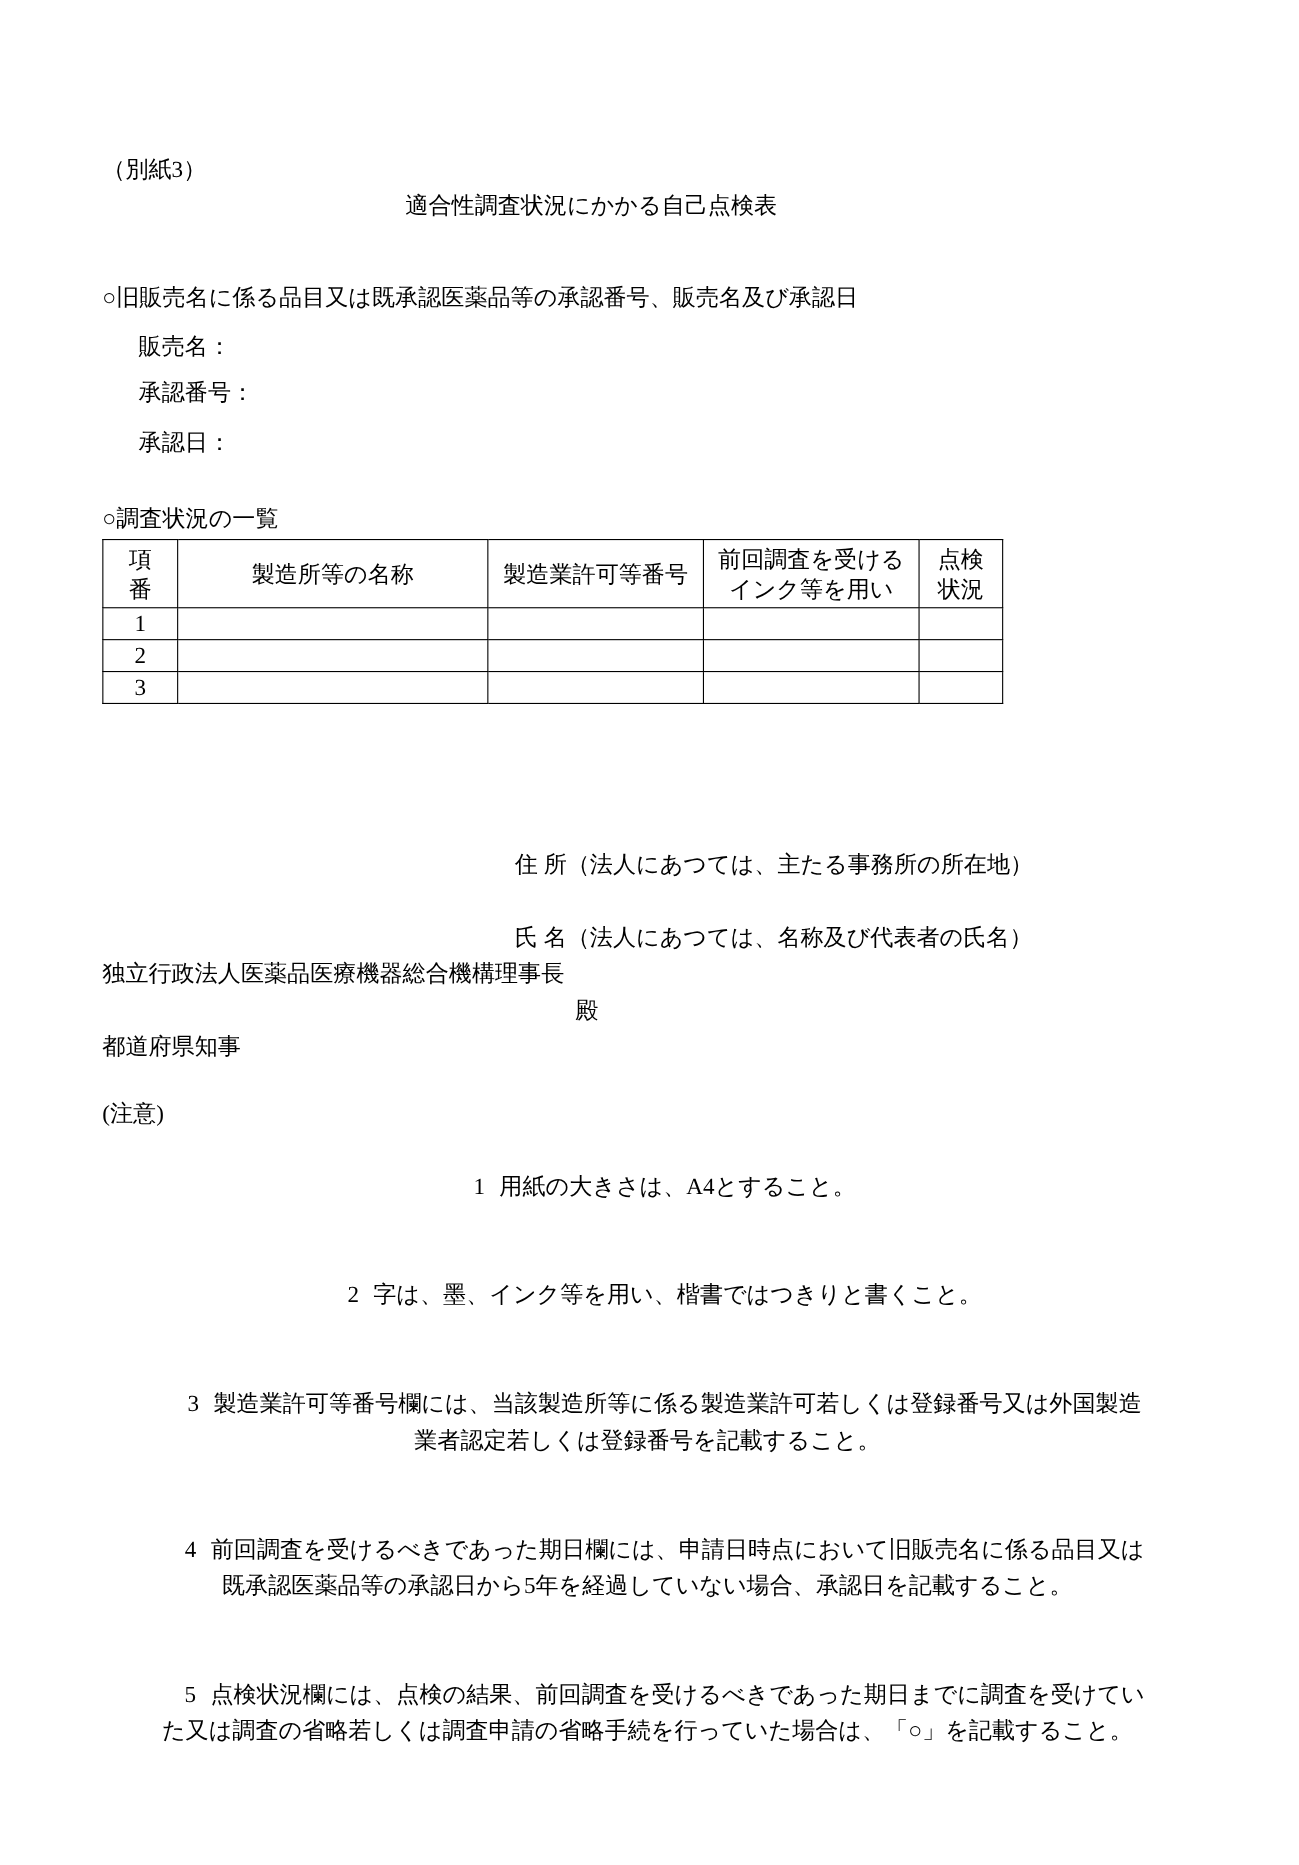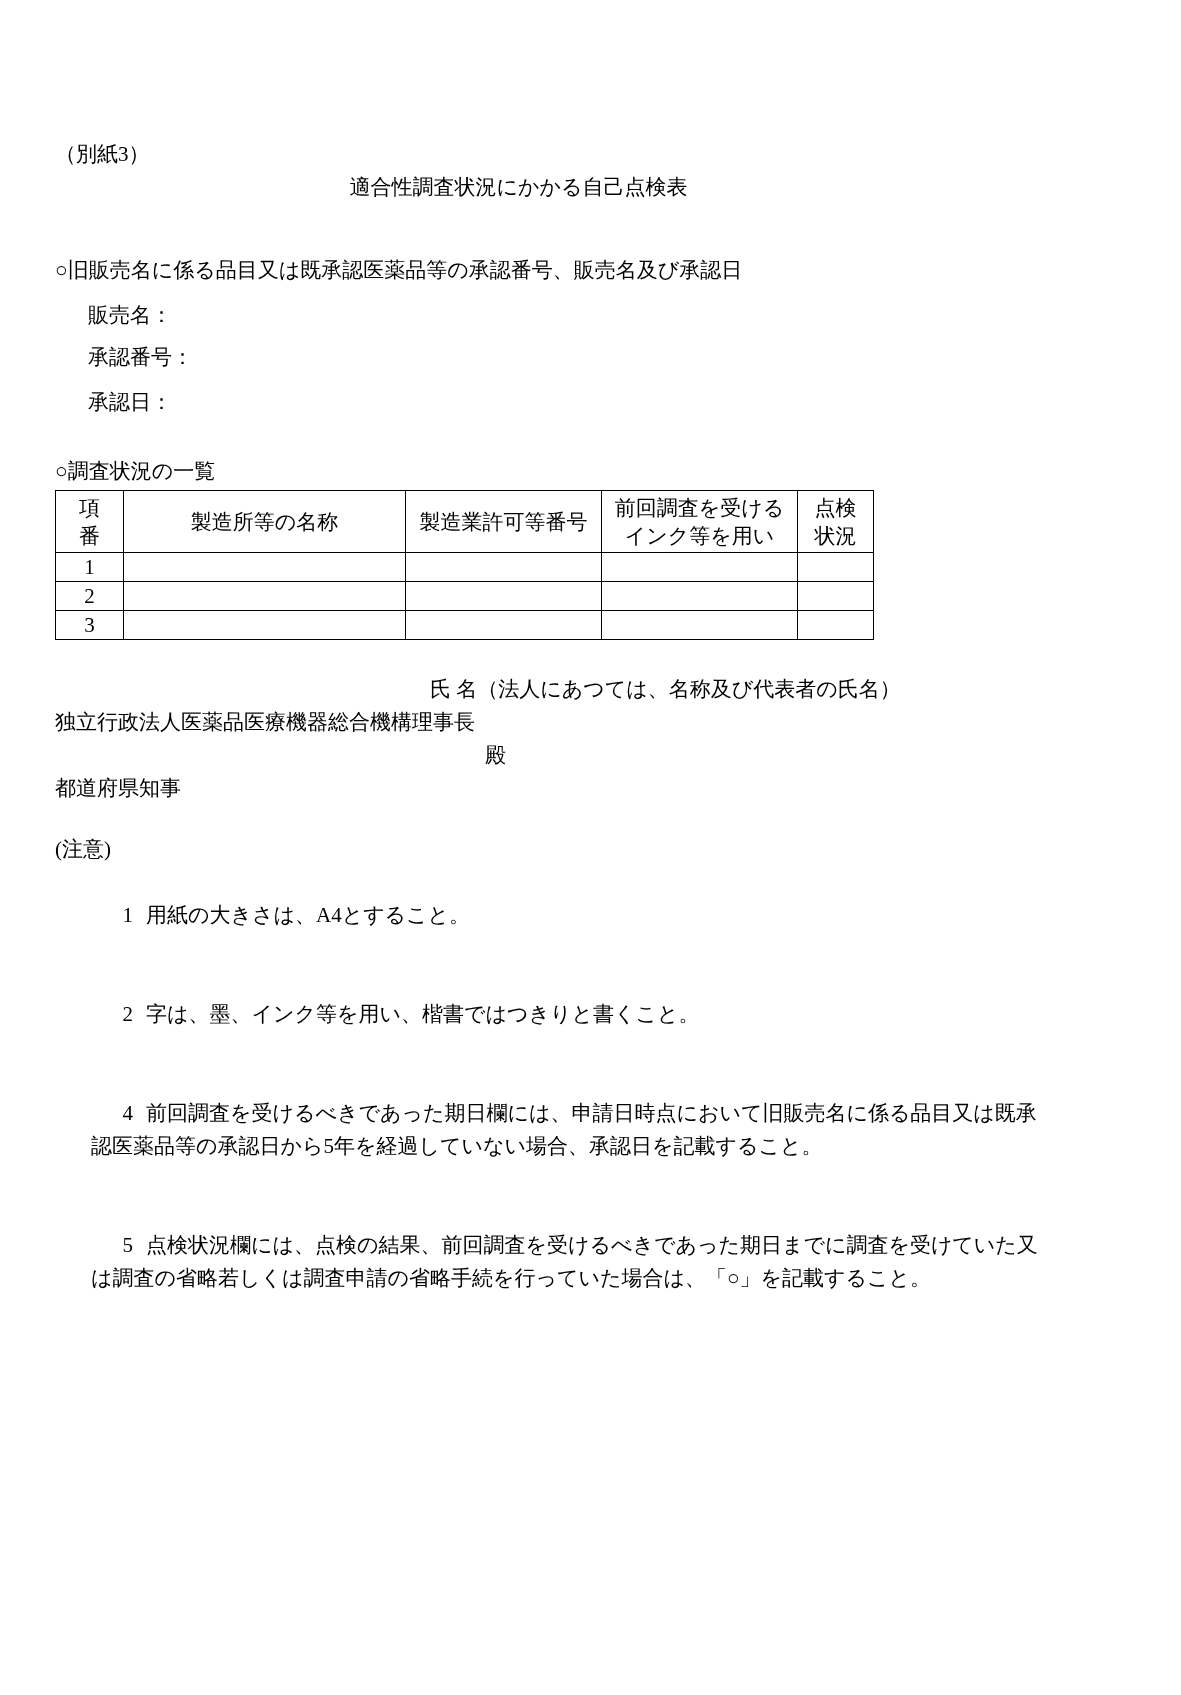--- a/index.html
+++ b/index.html
@@ -8,21 +8,21 @@
     width: 1181px;
     height: 1695px;
     color: #000000;
     font-family: "Liberation Serif", "DejaVu Serif", serif;
     font-size: 21px;
     overflow: hidden;
   }
   .page {
     width: 1181px;
     height: 1695px;
-    padding: 138px 133px 0 55px;
+    padding: 138px 133px 0 93px;
   }
   .line { line-height: 33px; white-space: pre-wrap; }
 
   .doc-title {
     line-height: 33px;
     text-align: center;
     padding-right: 66px; 
   }
 
   .section-heading { line-height: 33px; margin-top: 50px; }
@@ -63,20 +63,21 @@
   .addressee-dono { line-height: 33px; padding-left: 430px; }
   .addressee-governor { line-height: 33px; }
 
   .notes-heading { line-height: 33px; margin-top: 28px; }
   .notes { margin-top: 0; }
   .note {
     line-height: 33px;
     padding-left: 36px;
     text-indent: -11px;
     white-space: pre-wrap;
+    text-align: center;
   }
   .note-no { padding-right: 13px; }
 </style>
 </head>
 <body>
 
 <div class="page">
 
   <div class="line">（別紙3）</div>
 
@@ -129,36 +130,40 @@
         <td class="cell-no">3</td>
         <td></td>
         <td></td>
         <td></td>
         <td></td>
       </tr>
     </tbody>
   </table>
 
 
+  <div class="address-line">住 所（法人にあつては、主たる事務所の所在地）</div>
   <div class="name-line">氏 名（法人にあつては、名称及び代表者の氏名）</div>
 
   <div class="addressee-org">独立行政法人医薬品医療機器総合機構理事長</div>
   <div class="addressee-dono">殿</div>
   <div class="addressee-governor">都道府県知事</div>
 
   <div class="notes-heading">(注意)</div>
 
   <div class="notes">
     <div class="note">
       <span class="note-no">1</span><span>用紙の大きさは、A4とすること。</span>
     </div>
     <div class="note">
       <span class="note-no">2</span><span>字は、墨、インク等を用い、楷書ではつきりと書くこと。</span>
     </div>
     <div class="note">
+      <span class="note-no">3</span><span>製造業許可等番号欄には、当該製造所等に係る製造業許可若しくは登録番号又は外国製造業者認定若しくは登録番号を記載すること。</span>
+    </div>
+    <div class="note">
       <span class="note-no">4</span><span>前回調査を受けるべきであった期日欄には、申請日時点において旧販売名に係る品目又は既承認医薬品等の承認日から5年を経過していない場合、承認日を記載すること。</span>
     </div>
     <div class="note">
       <span class="note-no">5</span><span>点検状況欄には、点検の結果、前回調査を受けるべきであった期日までに調査を受けていた又は調査の省略若しくは調査申請の省略手続を行っていた場合は、「○」を記載すること。</span>
     </div>
 
   </div>
 
 </div>
 

